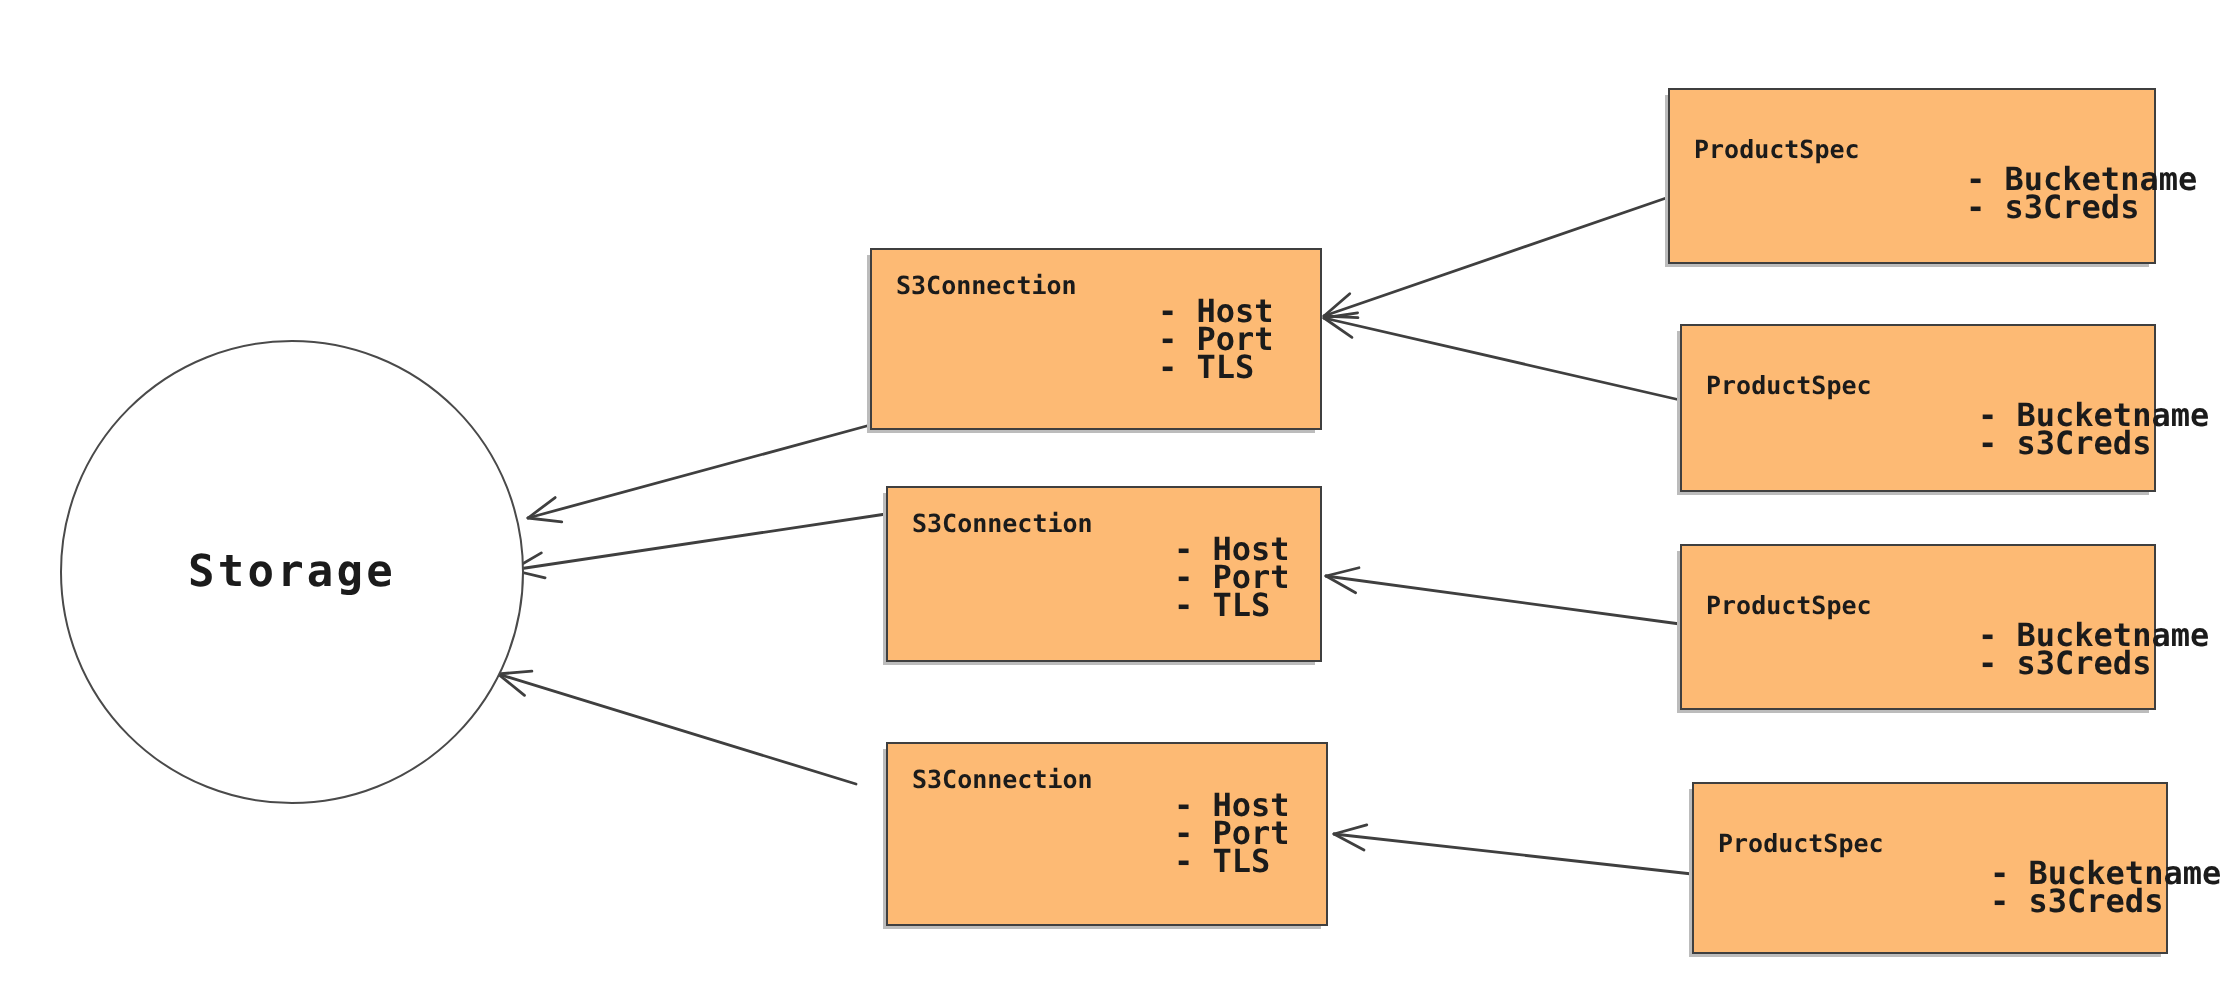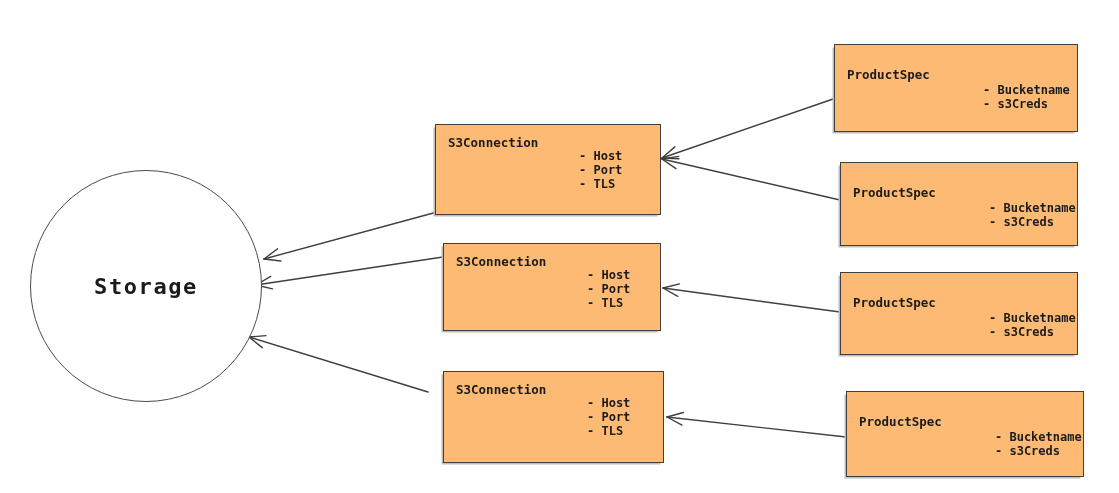--- a/index.html
+++ b/index.html
@@ -58,21 +58,21 @@
     font-family: "DejaVu Sans Mono", "Liberation Mono", monospace;
     font-size: 12.5px;
     font-weight: 700;
     color: #1b1b1b;
     white-space: nowrap;
     letter-spacing: 0px;
   }
   .box-attrs {
     position: absolute;
     font-family: "DejaVu Sans Mono", "Liberation Mono", monospace;
-    font-size: 12px;
+    font-size: 16px;
     font-weight: 700;
     color: #1b1b1b;
     line-height: 14px;
     white-space: nowrap;
   }
   .box-attrs div { white-space: nowrap; }
 </style>
 </head>
 <body>
 

